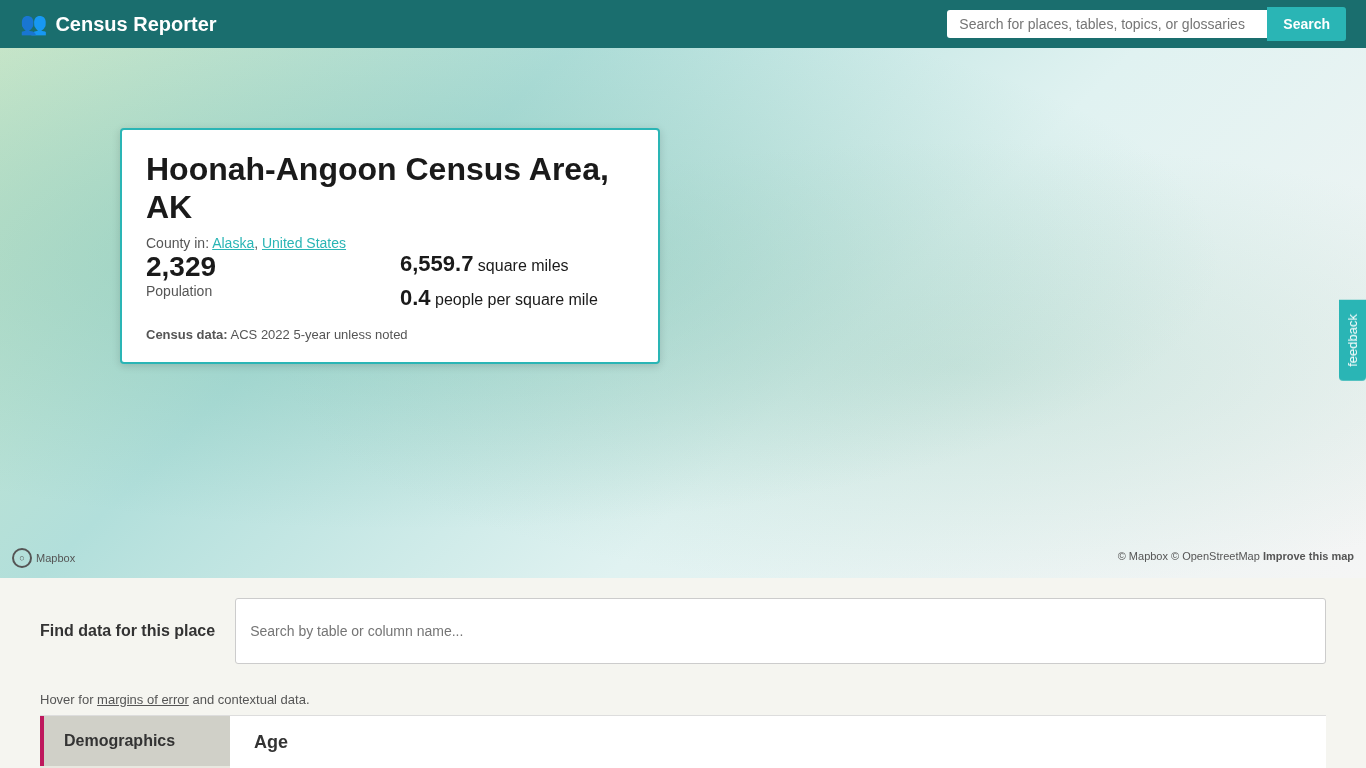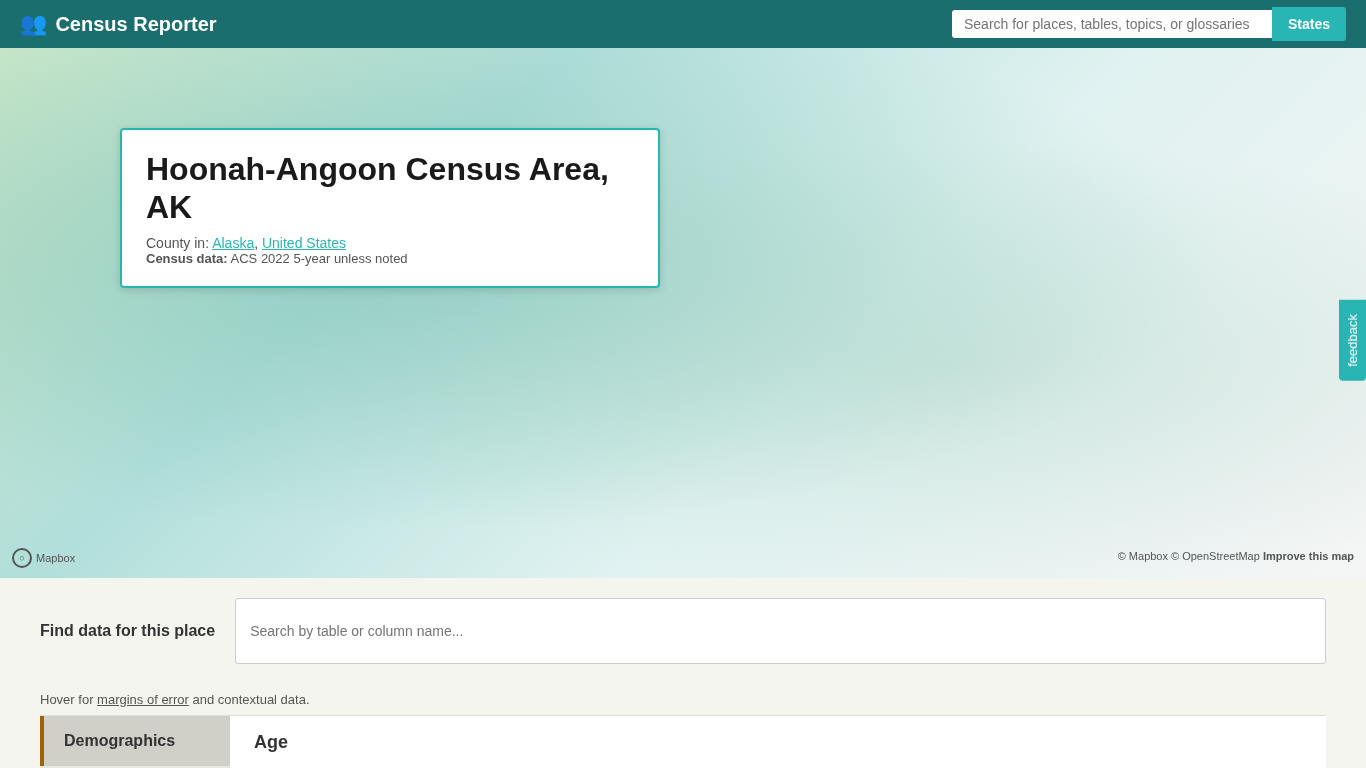--- a/index.html
+++ b/index.html
@@ -242,21 +242,21 @@
       min-width: 190px;
       background: #e8e8e0;
     }
     #demographics-nav-item {
       background: #d0d0c8;
       padding: 16px 20px;
       font-size: 16px;
       font-weight: bold;
       color: #333;
       cursor: pointer;
-      border-left: 4px solid #a16207;
+      border-left: 4px solid #be185d;
     }
 
     #right-content {
       flex: 1;
       padding: 16px 24px;
       background: #fff;
     }
     #age-section-title {
       font-size: 18px;
       font-weight: bold;
@@ -272,32 +272,49 @@
 </head>
 <body>
 
 <header id="header">
   <div id="header-left">
     <span id="header-logo-icon">👥</span>
     <span id="header-title">Census Reporter</span>
   </div>
   <div id="header-search-area">
     <input id="search-input" type="text" placeholder="Search for places, tables, topics, or glossaries" style="">
-    <button id="search-button">States</button>
+    <button id="search-button">Search</button>
   </div>
 </header>
 
 <div id="map-container">
   <div id="map-bg"></div>
 
   <div id="info-box">
     <div id="place-title">Hoonah-Angoon Census Area, AK</div>
     <div id="county-in-line">
       <span>County in: </span><a href="#">Alaska</a><span>, </span><a href="#">United States</a>
     </div>
+    <div id="stats-grid">
+      <div>
+        <div class="stat-number">2,329</div>
+        <div class="stat-label">Population</div>
+      </div>
+      <div>
+        <div class="stat-inline">
+          <span class="stat-num-inline">6,559.7</span>
+          <span> </span><span>square miles</span>
+        </div>
+        <div style="height:8px"></div>
+        <div class="stat-inline">
+          <span class="stat-num-inline">0.4</span>
+          <span> </span><span>people per square mile</span>
+        </div>
+      </div>
+    </div>
     <div id="census-data-line">
       <span class="label">Census data:</span>
       <span> </span><span>ACS 2022 5-year unless noted</span>
     </div>
   </div>
 
   <div id="mapbox-logo">
     <div id="mapbox-circle">○</div>
     <span>Mapbox</span>
   </div>

